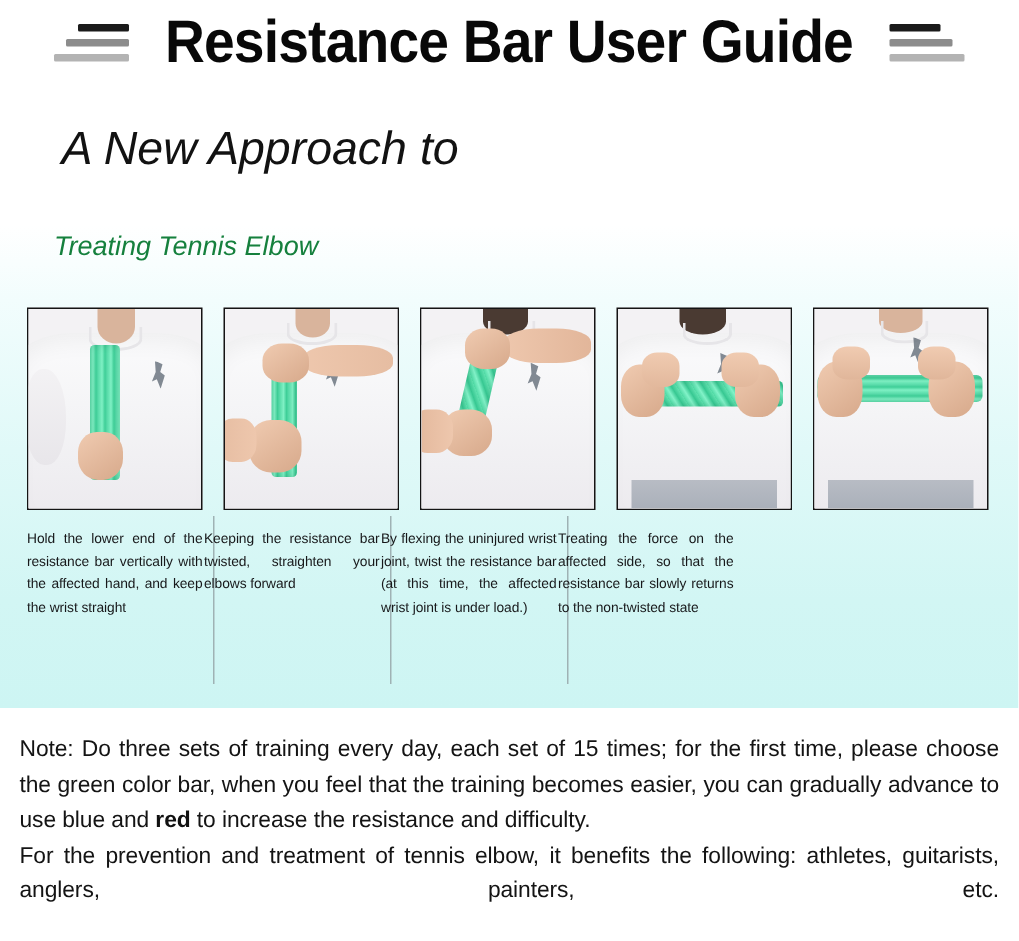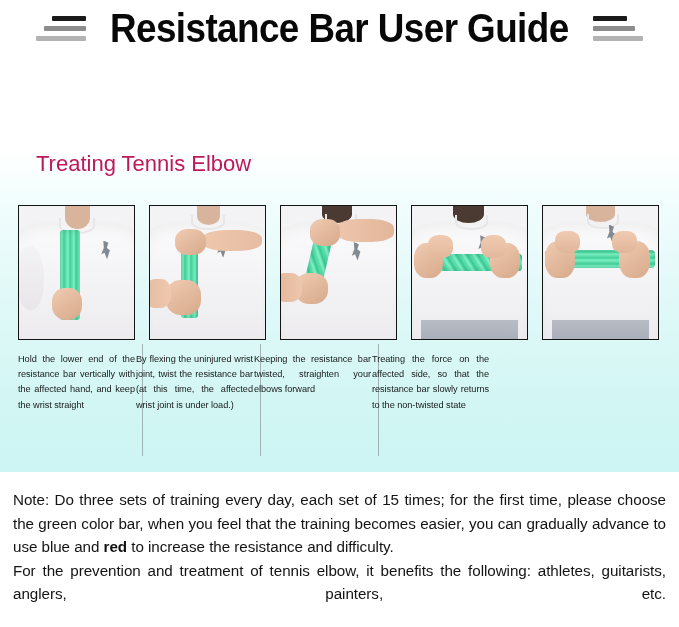--- a/index.html
+++ b/index.html
@@ -89,23 +89,24 @@
     font-size: 31px;
     line-height: 38px;
     font-style: italic;
     color: #121212;
     white-space: nowrap;
   }
   .subtitle-2 {
     position: absolute;
     left: 36px;
     top: 150px;
-    font-size: 22px;
+    font-size: 18px;
     line-height: 28px;
-    color: #be185d;
+    font-style: italic;
+    color: #15803d;
     white-space: nowrap;
   }
 
   
   .photos {
     position: absolute;
     left: 18px;
     top: 205px;
     width: 645px;
     height: 135px;
@@ -274,20 +275,21 @@
 
     <div class="main-title">Resistance Bar User Guide</div>
 
     <div class="deco deco-right">
       <div class="bar bar-1"></div>
       <div class="bar bar-2"></div>
       <div class="bar bar-3"></div>
     </div>
   </div>
 
+  <div class="subtitle-1">A New Approach to</div>
   <div class="subtitle-2">Treating Tennis Elbow</div>
 
   <div class="photos">
 
     <div class="photo">
       <div class="photo-inner">
         <div class="shirt"></div>
         <div class="neck" style="left:40%; top:0; width:22%; height:17%;"></div>
         <div class="collar" style="left:35%; top:9%; width:31%; height:12%;"></div>
         <div class="logo-mark" style="left:70%; top:26%;"></div>
@@ -351,22 +353,22 @@
         <div class="hand" style="left:2%; top:26%; width:26%; height:28%;"></div>
         <div class="hand" style="left:66%; top:26%; width:27%; height:28%;"></div>
         <div class="arm" style="left:10%; top:19%; width:22%; height:16%; background:linear-gradient(to bottom,#f0cbb1,#e0b69a);"></div>
         <div class="arm" style="left:60%; top:19%; width:22%; height:16%; background:linear-gradient(to bottom,#f0cbb1,#e0b69a);"></div>
       </div>
     </div>
   </div>
 
   <div class="captions">
     <div class="caption">Hold the lower end of the resistance bar verti­cally with the affected hand, and keep the wrist straight</div>
+    <div class="caption">Keeping the resistance bar twisted, straighten your elbows forward</div>
     <div class="caption">By flexing the uninjured wrist joint, twist the re­sistance bar (at this time, the affected wrist joint is under load.)</div>
-    <div class="caption">Keeping the resistance bar twisted, straighten your elbows forward</div>
     <div class="caption">Treating the force on the affected side, so that the resistance bar slowly re­turns to the non-twisted state</div>
   </div>
 
   <div class="note">
     <p><span>Note: Do three sets of training every day, each set of 15 times; for the first time, please choose the green color bar, when you feel that the training becomes easier, you can gradually advance to use blue and </span><span class="word-red">red</span><span> to increase the resistance and difficulty.</span></p>
     <p class="last">For the prevention and treatment of tennis elbow, it benefits the following: athletes, guitarists, anglers, painters, etc.</p>
   </div>
 
 </div>
 

